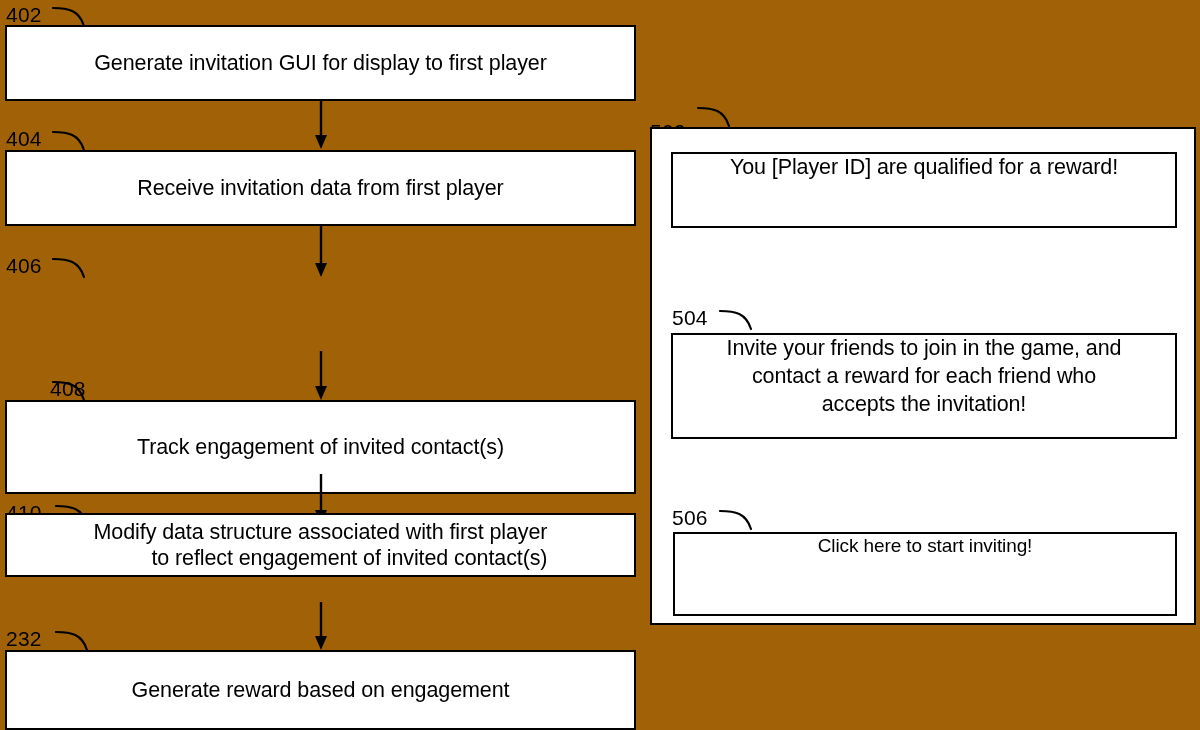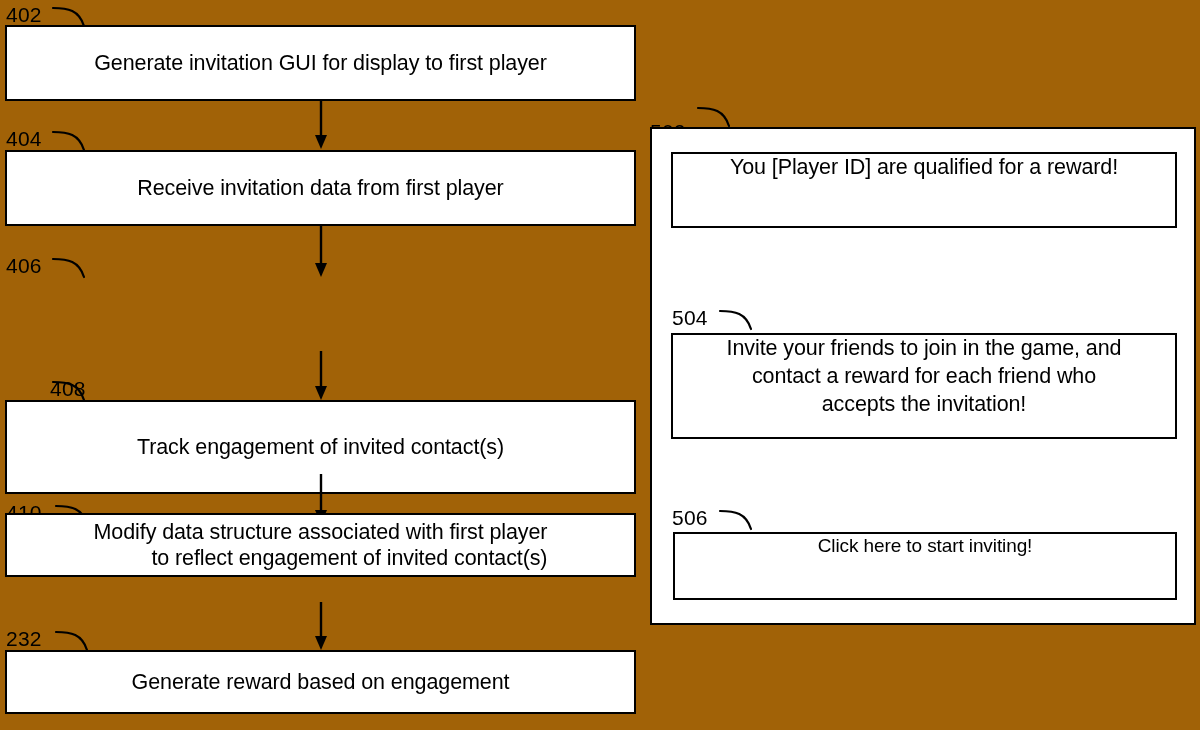--- a/index.html
+++ b/index.html
@@ -167,42 +167,42 @@
 
   <svg class="connector" style="left:311px; top:602px;" width="20" height="49">
     <line x1="10" y1="0" x2="10" y2="37"></line>
     <polygon points="10,48 4,34 16,34"></polygon>
   </svg>
 
   <div class="ref" style="left:6px; top:628px;">232</div>
   <svg class="leader" style="left:55px; top:630px;" width="46" height="24">
     <path d="M1,2 C16,2 27,4 32,20"></path>
   </svg>
-  <div class="proc-box" style="left:5px; top:650px; width:631px; height:64px;">
+  <div class="proc-box" style="left:5px; top:650px; width:631px; height:80px;">
     <span class="proc-label">Generate reward based on engagement</span>
   </div>
 
   <div class="ref" style="left:650px; top:104px;margin-top:17px;">502</div>
   <svg class="leader" style="left:697px; top:106px;" width="46" height="24">
     <path d="M1,2 C16,2 27,4 32,20"></path>
   </svg>
 
   <div class="gui-panel" style="left:650px; top:127px; width:546px; height:498px;">
 
     <div class="gui-box" style="left:19px; top:23px; width:506px; height:76px;">
       <span class="gui-text">You [Player ID] are qualified for a reward!</span>
     </div>
 
     <div class="gui-box" style="left:19px; top:204px; width:506px; height:106px;">
       <span class="gui-text">Invite your friends to join in the game, and
 contact a reward for each friend who
 accepts the invitation!</span>
     </div>
 
-    <div class="gui-box small-text" style="left:21px; top:403px; width:504px; height:68px;">
+    <div class="gui-box small-text" style="left:21px; top:403px; width:504px; height:84px;">
       <span class="gui-text">Click here to start inviting!</span>
     </div>
   </div>
 
   <div class="ref" style="left:672px; top:307px;">504</div>
   <svg class="leader" style="left:719px; top:309px;" width="46" height="24">
     <path d="M1,2 C16,2 27,4 32,20"></path>
   </svg>
 
   <div class="ref" style="left:672px; top:507px;">506</div>

